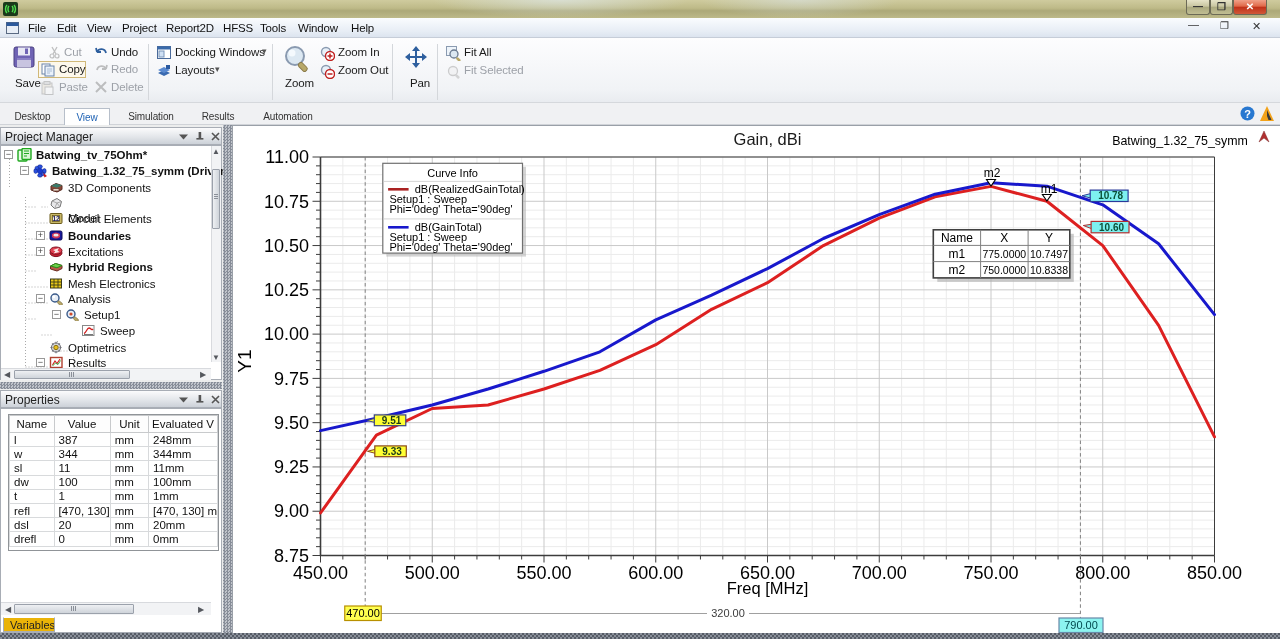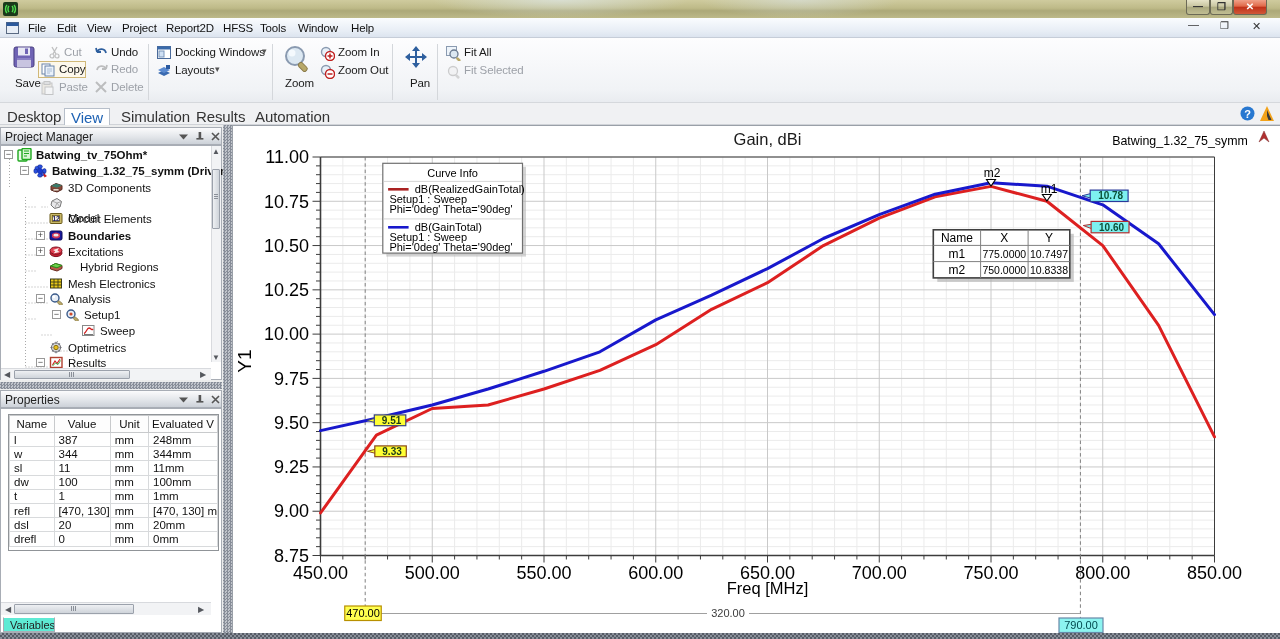--- a/index.html
+++ b/index.html
@@ -10,40 +10,40 @@
 .winbtn{position:absolute;top:0;height:15px;border:1px solid #6c6a56;border-top:none;border-radius:0 0 3px 3px;background:linear-gradient(to bottom,#e6e3c8 0%,#c8c5a0 45%,#aaa87e 50%,#c0bd92 100%)}
 #btnclose{background:linear-gradient(to bottom,#f0a088 0%,#e06848 45%,#c03018 50%,#d05838 100%)}
 .winbtn span{display:block;text-align:center;font-size:10px;line-height:13px;color:#fff;font-weight:bold}
 #menubar{position:absolute;left:0;top:18px;width:1280px;height:20px;background:linear-gradient(to bottom,#fafcfe,#e7edf5 70%,#dce4ef);border-bottom:1px solid #c6cdd8}
 .menu{position:absolute;top:4px;font-size:11.5px;letter-spacing:-0.15px;color:#111}
 #toolbar{position:absolute;left:0;top:38px;width:1280px;height:65px;background:linear-gradient(to bottom,#fdfdfe,#f1f3f6 80%,#e9ecf0);border-bottom:1px solid #d5d8dc}
 .tsep{position:absolute;top:44px;width:1px;height:56px;background:#d4d7db}
 .tlbl{position:absolute;font-size:11.5px;letter-spacing:-0.1px;color:#1a1a1a;white-space:nowrap}
 .tlbl.gray{color:#9da1a8}
 #tabrow{position:absolute;left:0;top:103px;width:1280px;height:22px;background:#f0f1f3;border-bottom:1px solid #d0d3d8}
-.tab{position:absolute;top:5px;height:19px;font-size:15px;letter-spacing:-0.1px;color:#333;text-align:center;line-height:18px}
+.tab{position:absolute;top:5px;height:19px;font-size:10px;letter-spacing:-0.1px;color:#333;text-align:center;line-height:18px}
 #tabview{color:#1e62b4;background:#fff;border:1px solid #b7bfca;border-bottom:none}
 #main{position:absolute;left:0;top:125px;width:1280px;height:508px;background:#eceded}
 .ptitle{position:absolute;left:0;width:222px;height:18px;background:linear-gradient(to bottom,#fbfbfc,#e3e6ea 55%,#ccd1d8);border:1px solid #a8adb5;font-size:12px;color:#222;padding:2px 0 0 4px}
 .picons{position:absolute;width:44px;height:12px;top:3px;left:177px;color:#555;font-size:10px}
 .treebox{position:absolute;left:0;width:222px;background:#fff;border:1px solid #a8adb5}
 .hsplit{position:absolute;left:0;width:222px;height:7px;background-image:conic-gradient(#878d98 25%,#c0c4cb 0 50%,#878d98 0 75%,#c0c4cb 0);background-size:3px 3px}
 #vsplit{position:absolute;left:223px;top:0;width:9px;height:508px;background-image:conic-gradient(#878d98 25%,#c0c4cb 0 50%,#878d98 0 75%,#c0c4cb 0);background-size:3px 3px}
 .trow{position:absolute;left:0;height:16px;font-size:11.5px;color:#111;white-space:nowrap}
 .texp{position:absolute;width:9px;height:9px;border:1px solid #999;background:#fff;font-size:9px;line-height:7px;text-align:center;color:#444}
 .scrv{position:absolute;background:#f2f3f5;border-left:1px solid #d8dade}
 .scrh{position:absolute;background:#f2f3f5;border-top:1px solid #d8dade}
 .thumb{position:absolute;background:linear-gradient(to right,#eef0f3,#cfd4da);border:1px solid #9ba1ab;border-radius:1px}
 .thumbh{position:absolute;background:linear-gradient(to bottom,#eef0f3,#cfd4da);border:1px solid #9ba1ab;border-radius:1px}
 .arr{position:absolute;font-size:8px;color:#55585e;line-height:10px;text-align:center}
 #ptable{position:absolute;border:1px solid #909498;background:#fff}
 #ptable table{border-collapse:collapse;font-size:11.5px;color:#111;table-layout:fixed}
 #ptable th{font-weight:normal;border:1px solid #c8cacc;height:17px;background:#fdfdfd}
 #ptable td{border:1px solid #d8dadc;height:14.2px;padding:0 0 0 4px;overflow:hidden;white-space:nowrap}
-#vartab{position:absolute;background:#5eead4;border:1px solid #a8adb5;border-top:1px solid #fff;font-size:11px;color:#222;padding:1px 0 0 6px;overflow:hidden}
+#vartab{position:absolute;background:#eab308;border:1px solid #a8adb5;border-top:1px solid #fff;font-size:11px;color:#222;padding:1px 0 0 6px;overflow:hidden}
 #chartwin{position:absolute;left:232px;top:0;width:1048px;height:508px;background:#fff;border-top:1px solid #9aa0a8;border-left:1px solid #9aa0a8}
 #statusbar{position:absolute;left:0;top:633px;width:1280px;height:6px;background-image:conic-gradient(#565c66 25%,#8a909a 0 50%,#565c66 0 75%,#8a909a 0);background-size:4px 4px;background-color:#636973}
 .icon{position:absolute}
 </style></head><body>
 
 <div id="titlebar">
     <div class="shine"></div>
     <div class="shine2"></div>
  <svg class="icon" style="left:3px;top:2px" width="15" height="14">
       <rect x="0" y="0" width="15" height="14" rx="2" fill="#1a3a1a"></rect>
@@ -270,21 +270,21 @@
           <ellipse cx="7" cy="5.6" rx="6" ry="3.6" fill="#e04050" stroke="#801020"></ellipse>
           <path d="M4 5 l6-2 -1.5 2.5 2 1.5 -6 1.5 1.8-2.3 Z" fill="#f8e8e8"></path>
         </svg></span>
       <span class="icon" style="left:68px;top:1.5px;font-weight:normal">Excitations</span>
     </div>
 <div class="trow" style="top:134.9px;left:0">
       <span class="icon" style="left:49px;top:0.5px"><svg width="15" height="13">
           <path d="M1.5 6 l5-2.5 6.5 2 v3 l-5 2.5 -6.5-2 Z" fill="#b85a4a" stroke="#6a2a20"></path>
           <path d="M1.5 6 l5-2.5 6.5 2 -5 2.3 Z" fill="#6ad04a" stroke="#2a8a1a"></path>
         </svg></span>
-      <span class="icon" style="left:80px;top:1.5px;font-weight:normal">Hybrid Regions</span>
+      <span class="icon" style="left:68px;top:1.5px;font-weight:bold">Hybrid Regions</span>
     </div>
 <div class="trow" style="top:151.0px;left:0">
       <span class="icon" style="left:49px;top:0.5px"><svg width="15" height="13">
           <rect x="1.5" y="2" width="11" height="9" fill="#e8c818" stroke="#3a3a1a"></rect>
           <path d="M1.5 5h11 M1.5 8h11 M5 2v9 M9 2v9" stroke="#3a3a1a" stroke-width="0.9"></path>
         </svg></span>
       <span class="icon" style="left:68px;top:1.5px;font-weight:normal">Mesh Electronics</span>
     </div>
 <div class="trow" style="top:166.9px;left:0">
       <div class="texp" style="left:36px;top:2.5px">−</div>

